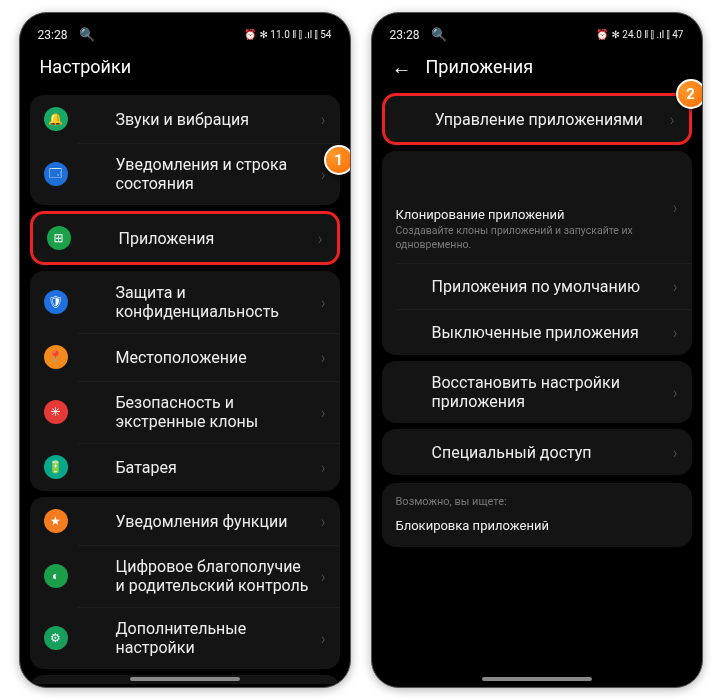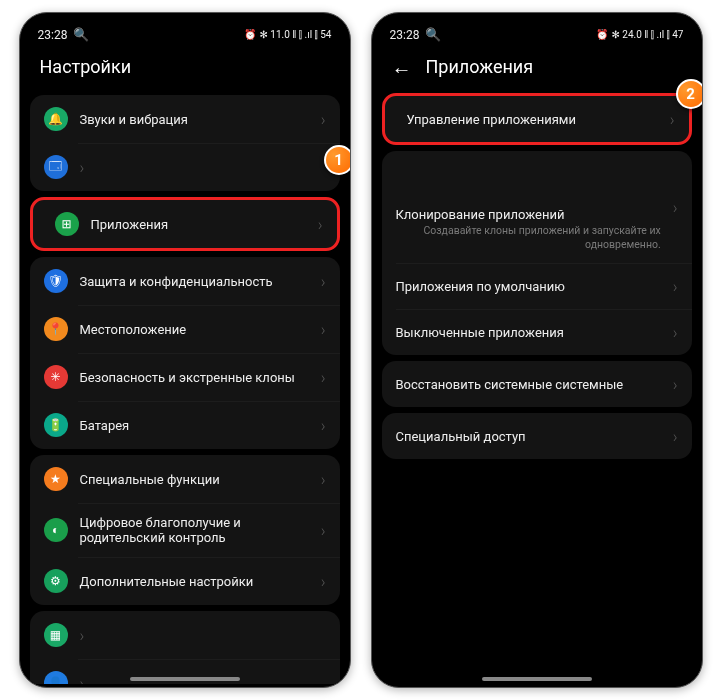--- a/index.html
+++ b/index.html
@@ -24,21 +24,21 @@
     overflow: hidden;
   }
   .status-bar {
     display: flex;
     justify-content: space-between;
     align-items: center;
     font-size: 12px;
     padding: 6px 8px 4px;
     color: #eee;
   }
-  .status-left { display: flex; align-items: center; gap: 6px; }
+  .status-left { display: flex; align-items: center; gap: 12px; }
   .status-right { display: flex; align-items: center; gap: 4px; font-size: 10px;}
   .search-ico { font-size: 13px; opacity: 0.8; }
   .header {
     padding: 10px 10px 12px;
     font-size: 18px;
     font-weight: 400;
     display: flex;
     align-items: flex-end;
     gap: 14px;
   }
@@ -72,36 +72,36 @@
     height: 24px;
     border-radius: 50%;
     display: flex;
     align-items: center;
     justify-content: center;
     font-size: 12px;
     flex-shrink: 0;
   }
   .label {
     flex: 1;
-    font-size: 13px;
+    font-size: 16px;
     color: #eee;
+    margin-left: 36px;
   }
   .label-col { flex: 1; display: flex; flex-direction: column; gap: 2px; margin-top: 44px;}
   .label-col .ttl { font-size: 13px; color: #eee;}
-  .label-col .sub { font-size: 10.5px; color: #7a7a7a; line-height: 1.3; text-align: right;}
+  .label-col .sub { font-size: 10.5px; color: #7a7a7a; line-height: 1.3;}
   .chev {
     color: #555;
     font-size: 16px;
     font-weight: 300;
   }
   .highlight {
     border: 3px solid #e22;
     border-radius: 14px;
     margin: 4px 0;
-    padding-left: 8px;
   }
   .highlight .row::before { display: none;}
   .callout {
     position: absolute;
     width: 30px; height: 30px;
     border-radius: 50%;
     background: radial-gradient(circle at 30% 30%, #ff9a2e, #ff6a00);
     border: 2px solid #fff;
     box-shadow: 0 2px 4px rgba(0,0,0,0.5);
     display: flex;
@@ -153,20 +153,21 @@
   </div>
   <div class="scroll-clip" id="left-list">
       <div class="group">
         <div class="row">
           <div class="ico c-green">🔔</div>
           <div class="label">Звуки и вибрация</div>
           <div class="chev">›</div>
         </div>
         <div class="row">
           <div class="ico c-blue">🗔</div>
+          <div class="label">Уведомления и строка состояния</div>
           <div class="chev">›</div>
         </div>
       </div>
       <div class="group highlight">
         <div class="row">
           <div class="ico c-green2">⊞</div>
           <div class="label">Приложения</div>
           <div class="chev">›</div>
         </div>
       </div>
@@ -188,21 +189,21 @@
         </div>
         <div class="row">
           <div class="ico c-teal">🔋</div>
           <div class="label">Батарея</div>
           <div class="chev">›</div>
         </div>
       </div>
       <div class="group">
         <div class="row">
           <div class="ico c-orange2">★</div>
-          <div class="label">Специальные функции</div>
+          <div class="label">Уведомления функции</div>
           <div class="chev">›</div>
         </div>
         <div class="row">
           <div class="ico c-green3">◐</div>
           <div class="label">Цифровое благополучие и родительский контроль</div>
           <div class="chev">›</div>
         </div>
         <div class="row">
           <div class="ico c-green4">⚙</div>
           <div class="label">Дополнительные настройки</div>
@@ -257,28 +258,32 @@
           <div class="label">Приложения по умолчанию</div>
           <div class="chev">›</div>
         </div>
         <div class="row">
           <div class="label">Выключенные приложения</div>
           <div class="chev">›</div>
         </div>
       </div>
       <div class="group nolines">
         <div class="row">
-          <div class="label">Восстановить системные системные</div>
+          <div class="label">Восстановить настройки приложения</div>
           <div class="chev">›</div>
         </div>
       </div>
       <div class="group nolines">
         <div class="row">
           <div class="label">Специальный доступ</div>
           <div class="chev">›</div>
         </div>
+      </div>
+      <div class="suggest">
+        <div class="hint">Возможно, вы ищете:</div>
+        <div class="opt">Блокировка приложений</div>
       </div>
     </div>
   <div class="callout" style="top:66px; right:-4px;">
     <span>2</span>
   </div>
   <div class="navbar"></div>
 </div>
 
 </body></html>

